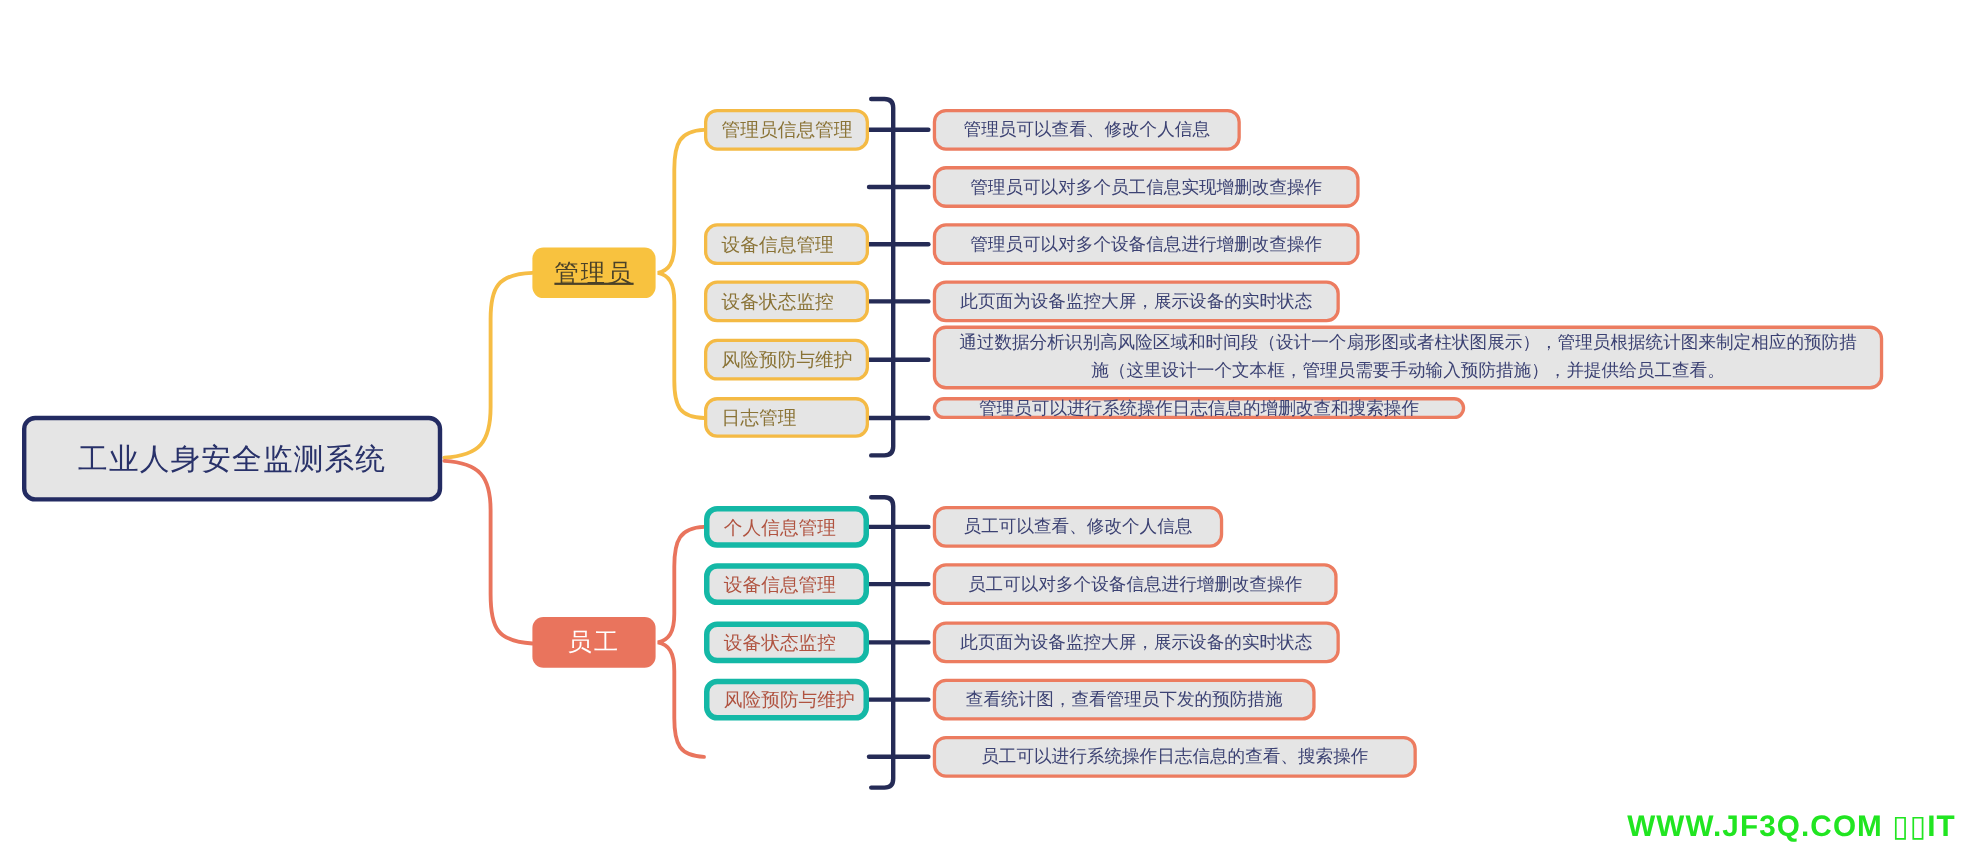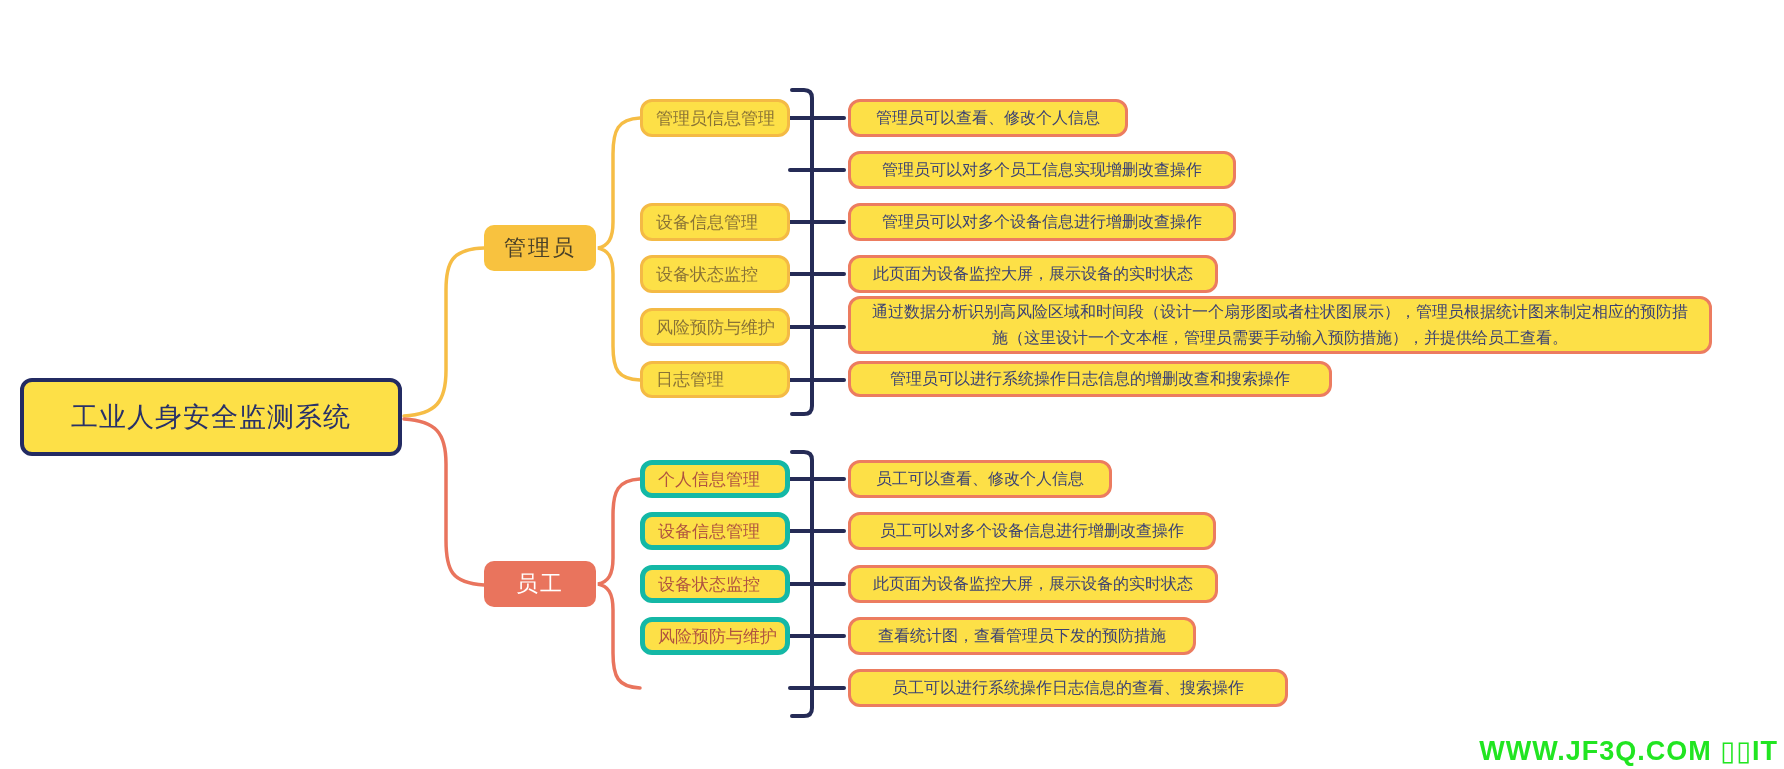--- a/index.html
+++ b/index.html
@@ -1,22 +1,22 @@
 <!DOCTYPE html>
 <html><head>
 <meta charset="utf-8">
 <style>
   html,body{margin:0;padding:0;background:#ffffff;}
   body{font-family:"Liberation Sans","DejaVu Sans",sans-serif;}
   #canvas{position:relative;width:1784px;height:769px;background:#ffffff;overflow:hidden;}
   #wires{position:absolute;left:0;top:0;width:1784px;height:769px;}
-  .node{position:absolute;display:flex;align-items:center;box-sizing:border-box;background:#fde047;white-space:nowrap;}
+  .node{position:absolute;display:flex;align-items:center;box-sizing:border-box;background:#e5e5e5;white-space:nowrap;}
   .root{border:4px solid #232b62;border-radius:12px;color:#283169;font-size:27px;justify-content:center;letter-spacing:1px;}
   .branch{border-radius:10px;font-size:22px;justify-content:center;letter-spacing:2px;}
-  .branch.admin{background:#f8c23f;color:#4a4128;}
+  .branch.admin{background:#f8c23f;color:#4a4128;text-decoration:underline;}
   .branch.emp{background:#e9745d;color:#ffffff;}
   .topic{border-radius:12px;font-size:17px;justify-content:flex-start;padding-left:13px;}
   .topic.admin{border:3px solid #f4ba45;color:#8a7336;}
   .topic.emp{border:5px solid #14b8a6;color:#b05340;}
   .leaf{border:3px solid #ec7c60;border-radius:12px;color:#3c4273;font-size:16px;justify-content:center;text-align:center;padding:0 10px;}
   .leaf.big{white-space:normal;line-height:1.6;padding:0 16px;}
   #watermark{position:absolute;right:6px;bottom:2px;font-size:27px;font-weight:800;color:#21e521;letter-spacing:1px;}
 </style>
 </head>
 <body>
@@ -74,21 +74,21 @@
   <div class="node topic admin" style="left:640px;top:203px;width:150px;height:38px;">设备信息管理</div>
   <div class="node topic admin" style="left:640px;top:255px;width:150px;height:38px;">设备状态监控</div>
   <div class="node topic admin" style="left:640px;top:308px;width:150px;height:38px;">风险预防与维护</div>
   <div class="node topic admin" style="left:640px;top:361px;width:150px;height:37px;">日志管理</div>
 
   <div class="node leaf" style="left:848px;top:99px;width:280px;height:38px;">管理员可以查看、修改个人信息</div>
   <div class="node leaf" style="left:848px;top:151px;width:388px;height:38px;">管理员可以对多个员工信息实现增删改查操作</div>
   <div class="node leaf" style="left:848px;top:203px;width:388px;height:38px;">管理员可以对多个设备信息进行增删改查操作</div>
   <div class="node leaf" style="left:848px;top:255px;width:370px;height:38px;">此页面为设备监控大屏，展示设备的实时状态</div>
   <div class="node leaf big" style="left:848px;top:296px;width:864px;height:58px;">通过数据分析识别高风险区域和时间段（设计一个扇形图或者柱状图展示），管理员根据统计图来制定相应的预防措施（这里设计一个文本框，管理员需要手动输入预防措施），并提供给员工查看。</div>
-  <div class="node leaf" style="left:848px;top:361px;width:484px;height:36px;">管理员可以进行系统操作日志信息的增删改查和搜索操作</div>
+  <div class="node leaf" style="left:848px;top:361px;width:484px;height:20px;">管理员可以进行系统操作日志信息的增删改查和搜索操作</div>
 
   <div class="node topic emp" style="left:640px;top:460px;width:150px;height:38px;">个人信息管理</div>
   <div class="node topic emp" style="left:640px;top:512px;width:150px;height:38px;">设备信息管理</div>
   <div class="node topic emp" style="left:640px;top:565px;width:150px;height:38px;">设备状态监控</div>
   <div class="node topic emp" style="left:640px;top:617px;width:150px;height:38px;">风险预防与维护</div>
 
   <div class="node leaf" style="left:848px;top:460px;width:264px;height:38px;">员工可以查看、修改个人信息</div>
   <div class="node leaf" style="left:848px;top:512px;width:368px;height:38px;">员工可以对多个设备信息进行增删改查操作</div>
   <div class="node leaf" style="left:848px;top:565px;width:370px;height:38px;">此页面为设备监控大屏，展示设备的实时状态</div>
   <div class="node leaf" style="left:848px;top:617px;width:348px;height:38px;">查看统计图，查看管理员下发的预防措施</div>

